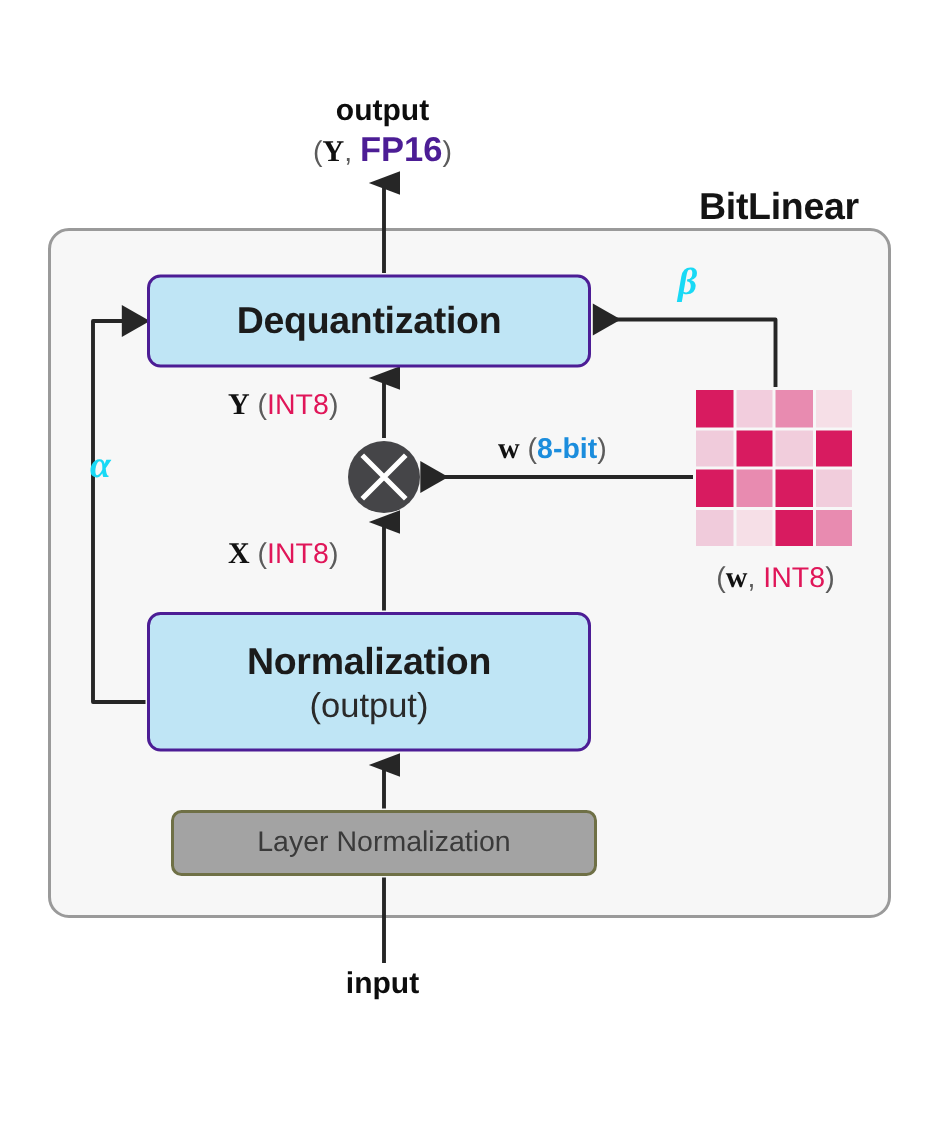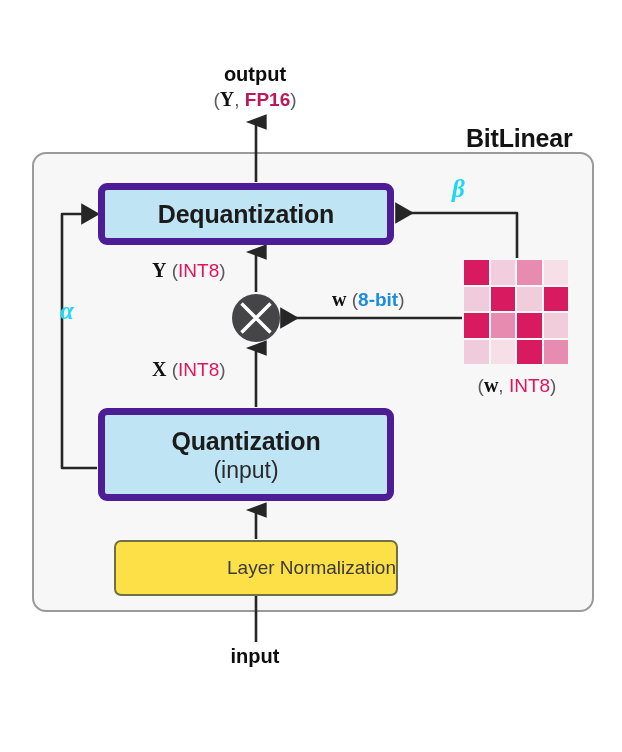--- a/index.html
+++ b/index.html
@@ -38,21 +38,21 @@
     font-size: 25px;
     font-weight: bold;
     color: #141414;
     letter-spacing: -0.2px;
     white-space: nowrap;
   }
 
   
   .proc-box {
     background: #bfe5f5;
-    border: 7px solid #4c1d95;
+    border: 2px solid #4c1d95;
     border-radius: 9px;
     box-sizing: border-box;
     display: flex;
     flex-direction: column;
     align-items: center;
     justify-content: center;
     color: #1b1b1b;
   }
   #dequantization-box {
     left: 98px;
@@ -80,28 +80,28 @@
   #quantization-sublabel {
     font-size: 23px;
     font-weight: normal;
     line-height: 28px;
     color: #2a2a2a;
   }
   #layernorm-box {
     left: 114px;
     top: 540px;
     width: 284px;
-    height: 56px;
-    background: #fde047;
+    height: 44px;
+    background: #a3a3a3;
     border: 2px solid #6f7046;
     border-radius: 7px;
     box-sizing: border-box;
     display: flex;
     align-items: center;
-    justify-content: flex-end;
+    justify-content: center;
   }
   #layernorm-label {
     font-size: 19px;
     color: #3a3a3a;
     font-weight: normal;
   }
 
   
   #multiply-node {
     left: 232px;
@@ -143,21 +143,21 @@
   }
 
   
   .paren { color: #5b5b5b; font-size: 19px; }
   .var-serif {
     font-family: "Liberation Serif", serif;
     font-weight: bold;
     color: #111111;
     font-size: 20px;
   }
-  .tag-fp16 { color: #be185d; font-weight: bold; font-size: 19px; }
+  .tag-fp16 { color: #4c1d95; font-weight: bold; font-size: 23px; }
   .tag-int8 { color: #e01659; font-weight: normal; font-size: 19px; }
   .tag-1bit { color: #1b8ddd; font-weight: bold; font-size: 19px; }
   .comma { color: #5b5b5b; font-size: 19px; }
 
   .io-label {
     text-align: center;
     width: 220px;
   }
   .io-title {
     font-size: 20px;
@@ -229,22 +229,22 @@
     <path d="M462,318 L288,318" stroke="#262626" stroke-width="2.6" fill="none" marker-end="url(#arrowleft)"></path>
 
     <path d="M517,258 L517,213 L403,213" stroke="#262626" stroke-width="2.6" fill="none" stroke-linejoin="round" marker-end="url(#arrowleft)"></path>
   </svg>
 
   <div class="abs proc-box" id="dequantization-box">
     <span id="dequantization-label">Dequantization</span>
   </div>
 
   <div class="abs proc-box" id="quantization-box">
-    <span id="quantization-label">Quantization</span>
-    <span id="quantization-sublabel">(input)</span>
+    <span id="quantization-label">Normalization</span>
+    <span id="quantization-sublabel">(output)</span>
   </div>
 
   <div class="abs" id="layernorm-box">
     <span id="layernorm-label">Layer Normalization</span>
   </div>
 
   <div class="abs" id="multiply-node">
     <svg width="48" height="48" viewBox="0 0 48 48">
       <circle cx="24" cy="24" r="24" fill="#454548"></circle>
       <path d="M9.5,9.5 L38.5,38.5 M38.5,9.5 L9.5,38.5" stroke="#ffffff" stroke-width="3.4"></path>

